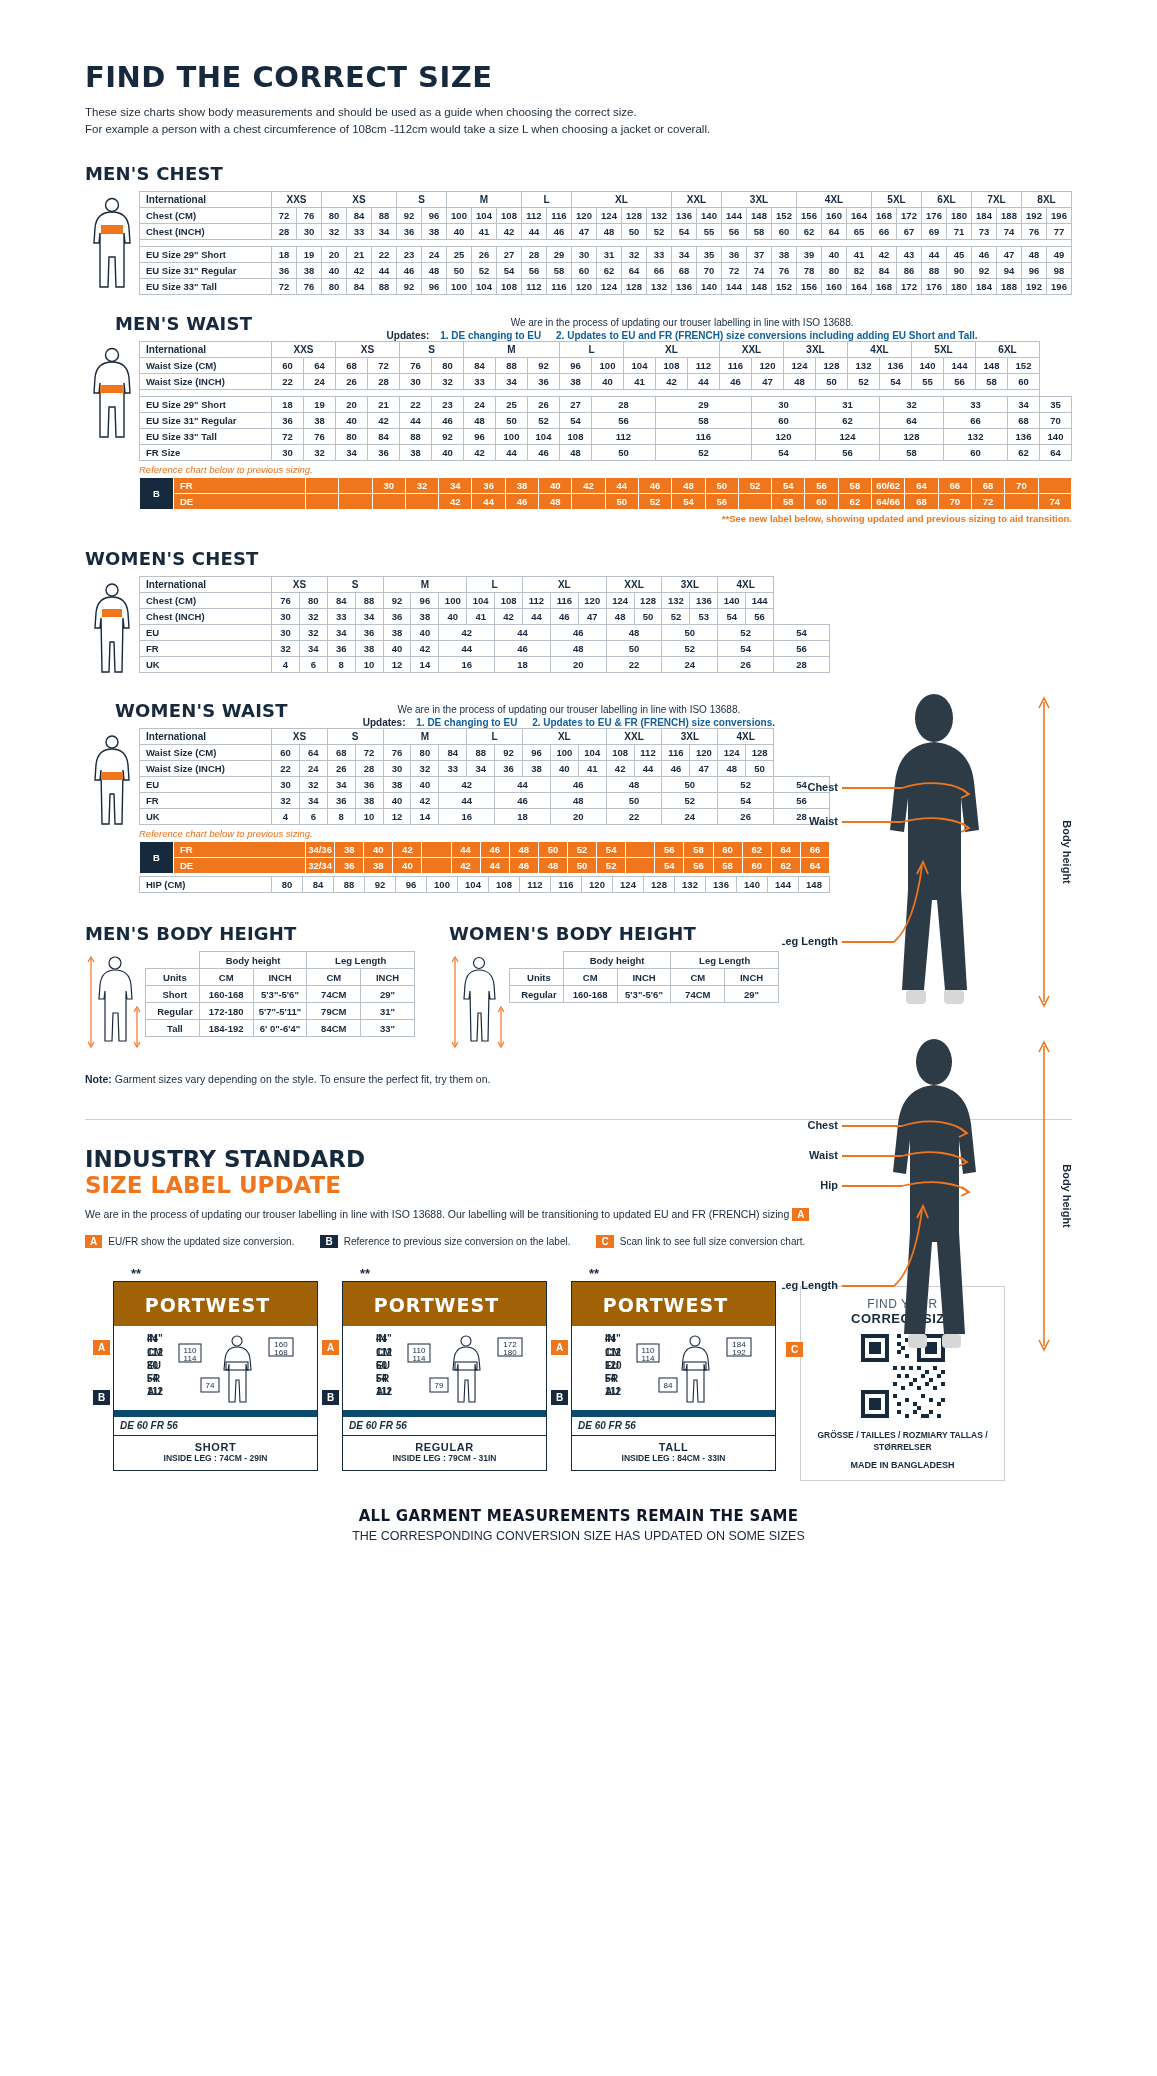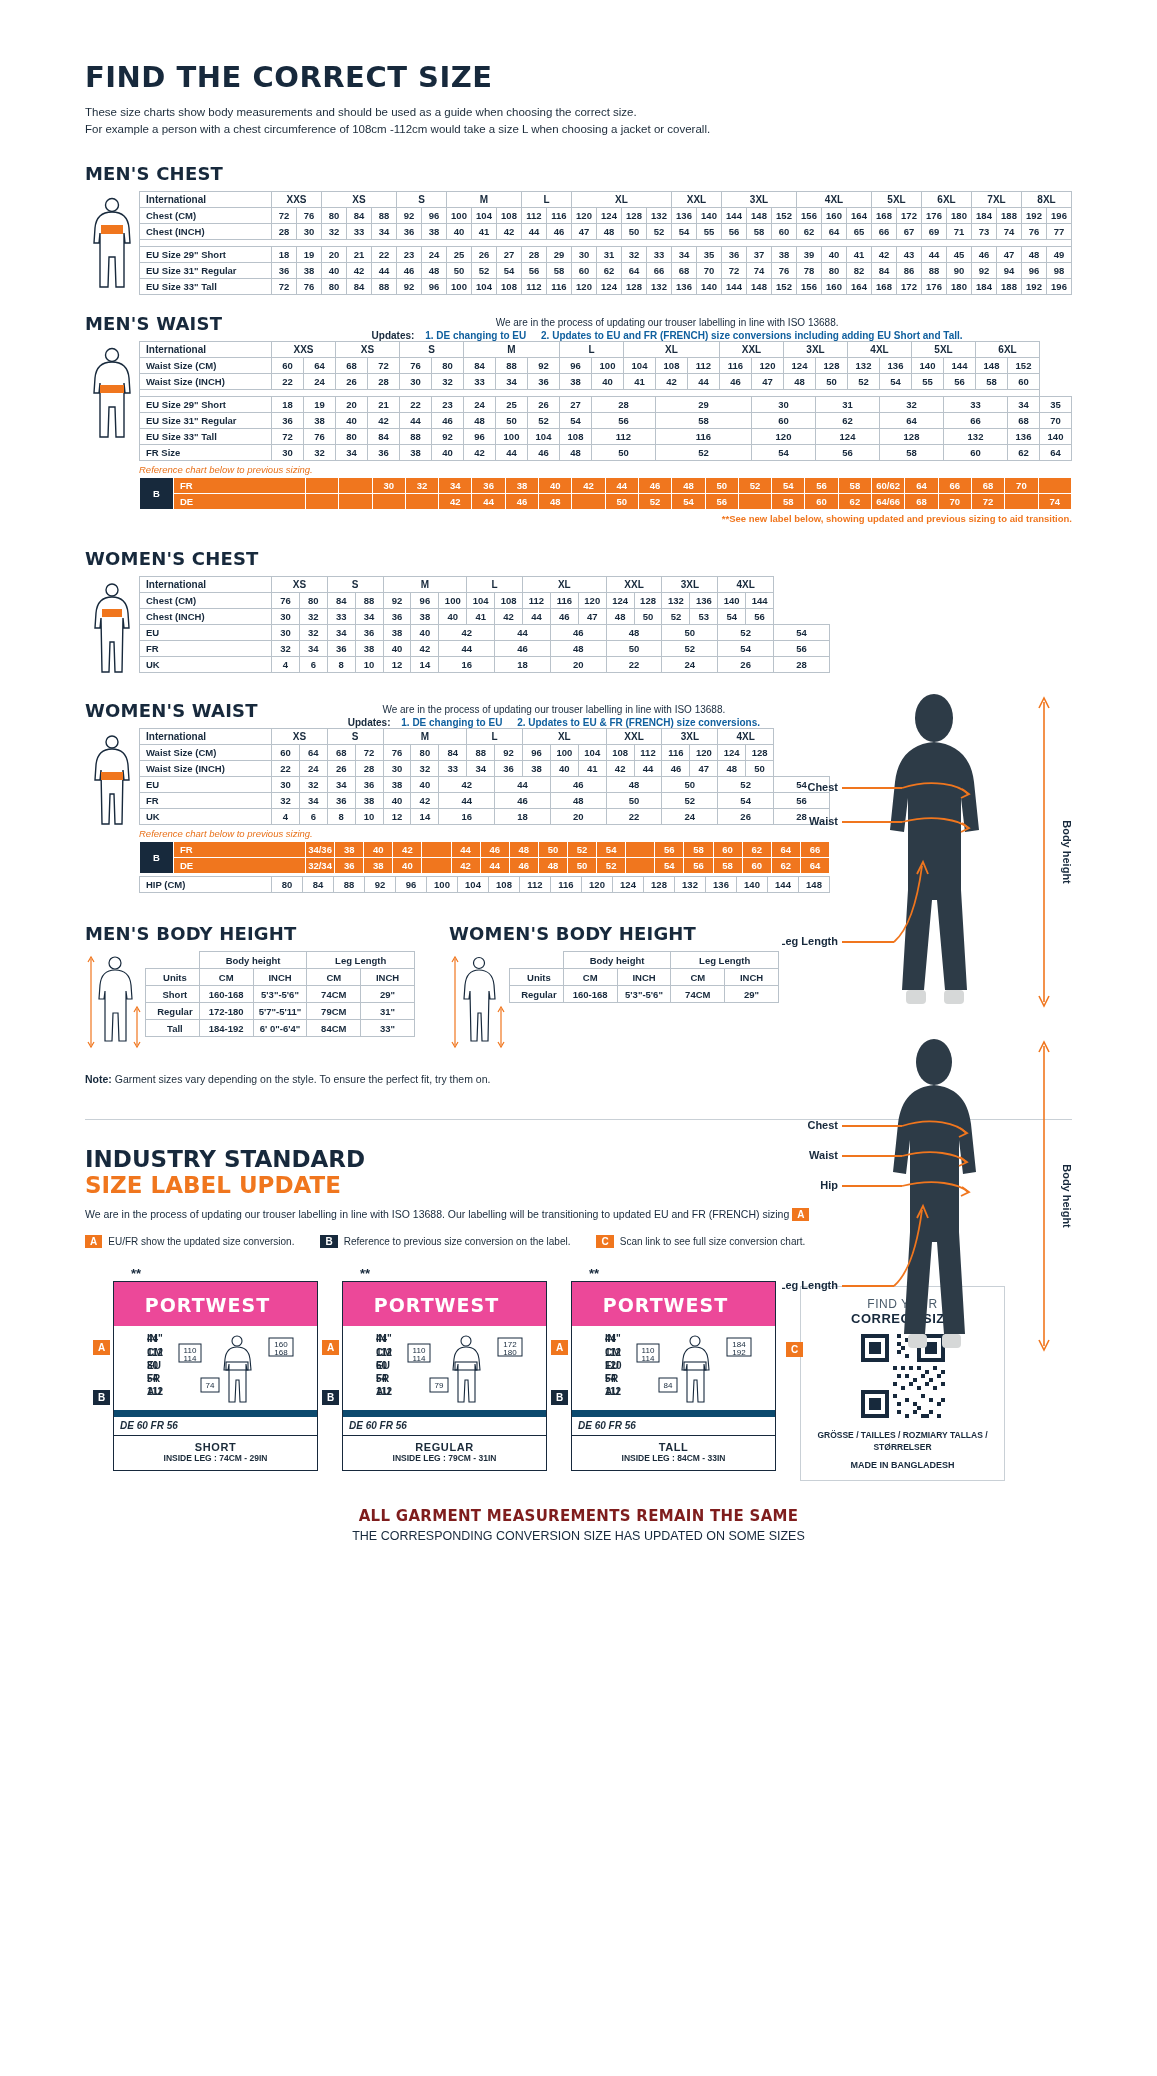--- a/index.html
+++ b/index.html
@@ -26,21 +26,21 @@
 
   h2.section-title {
     font-size: 18px;
     font-weight: bold;
     color: #17293c;
     margin: 0 0 7px 0;
     letter-spacing: 0.2px;
     font-family: "DejaVu Sans", sans-serif;
   }
 
-  .sec-head-row { display:flex; align-items:flex-end; justify-content:space-between; }
+  .sec-head-row { display:flex; align-items:flex-end; justify-content:space-between;margin-left:30px; }
 
   
   table.size {
     border-collapse: collapse;
     width: 100%;
     font-size: 9.5px;
     table-layout: fixed;
   }
   table.size th, table.size td {
     border: 1px solid #b9c2ca;
@@ -104,41 +104,41 @@
   .badge-a { display:inline-block; background:#f0761e; color:#fff; font-weight:bold; font-size:10px; padding:1px 5px; }
   .badge-b { display:inline-block; background:#17293c; color:#fff; font-weight:bold; font-size:10px; padding:1px 5px; }
   .badge-c { display:inline-block; background:#f0761e; color:#fff; font-weight:bold; font-size:10px; padding:1px 5px; }
   .legend { display:flex; gap:26px; font-size:10px; align-items:center; margin-bottom:18px; }
   .legend > div { display:flex; align-items:center; gap:6px; }
 
   .labels-row { display:flex; gap:24px; align-items:flex-start; }
   .label-card { position:relative; width: 205px; }
   .stars { color:#17293c; font-weight:bold; font-size:13px; margin-left:18px; }
   .lbl-box { border:1px solid #17293c; background:#fff; }
-  .lbl-brandbar { background:#ec4899; color:#fff; text-align:center; padding:12px 16px 10px 0; }
+  .lbl-brandbar { background:#a16207; color:#fff; text-align:center; padding:12px 16px 10px 0; }
   .brandname { font-family:"DejaVu Sans", sans-serif; font-weight:bold; font-size:19px; letter-spacing:1px; }
   .lbl-body { display:flex; padding:6px 6px 2px 6px; }
   .size-codes { font-size:10px; font-weight:bold; line-height:1.32; }
   .size-codes .k { display:inline-block; width:22px;padding-left:27px; }
   .lbl-mid { flex:1; display:flex; justify-content:center; align-items:flex-start; }
   .lbl-prev { font-size:10px; font-style:italic; font-weight:bold; padding:3px 0 4px 6px; border-top:7px solid #0c4a6e;}
   .lbl-foot { border-top:1px solid #17293c; text-align:center; padding:5px 0 7px 0; }
   .lbl-foot .big { font-size:11px; font-weight:bold; letter-spacing:0.6px;}
   .lbl-foot .small { font-size:8.5px; font-weight:bold; }
   .side-badge { position:absolute; left:-20px; background:#f0761e; color:#fff; font-size:10px; font-weight:bold; padding:2px 5px; }
   .side-badge.b { background:#17293c; }
 
   .qr-card { width: 205px; border:1px solid #c9d0d6; text-align:center; padding:10px 8px; }
   .qr-card .t1 { font-size:12px; color:#4a5b6a; letter-spacing:0.5px; }
   .qr-card .t2 { font-size:13px; font-weight:bold; color:#17293c; letter-spacing:0.5px; margin-bottom:8px;}
   .qr-card .t3 { font-size:8.5px; font-weight:bold; color:#17293c; line-height:1.35; margin-top:8px;}
   .qr-card .t4 { font-size:9px; font-weight:bold; color:#17293c; margin-top:7px;}
 
   .bottom-lines { text-align:center; margin-top:26px; }
-  .bl1 { font-size:15px; font-weight:bold; color:#7f1d1d; letter-spacing:0.3px; font-family:"DejaVu Sans", sans-serif;}
+  .bl1 { font-size:15px; font-weight:bold; color:#0f172a; letter-spacing:0.3px; font-family:"DejaVu Sans", sans-serif;}
   .bl2 { font-size:12.5px; color:#17293c; margin-top:4px; }
 
   .note-final { font-size:10.5px; margin-top:18px; }
   .note-final b { color:#17293c; }
 </style>
 </head>
 <body>
 
 <div class="page">
   <div class="content">

